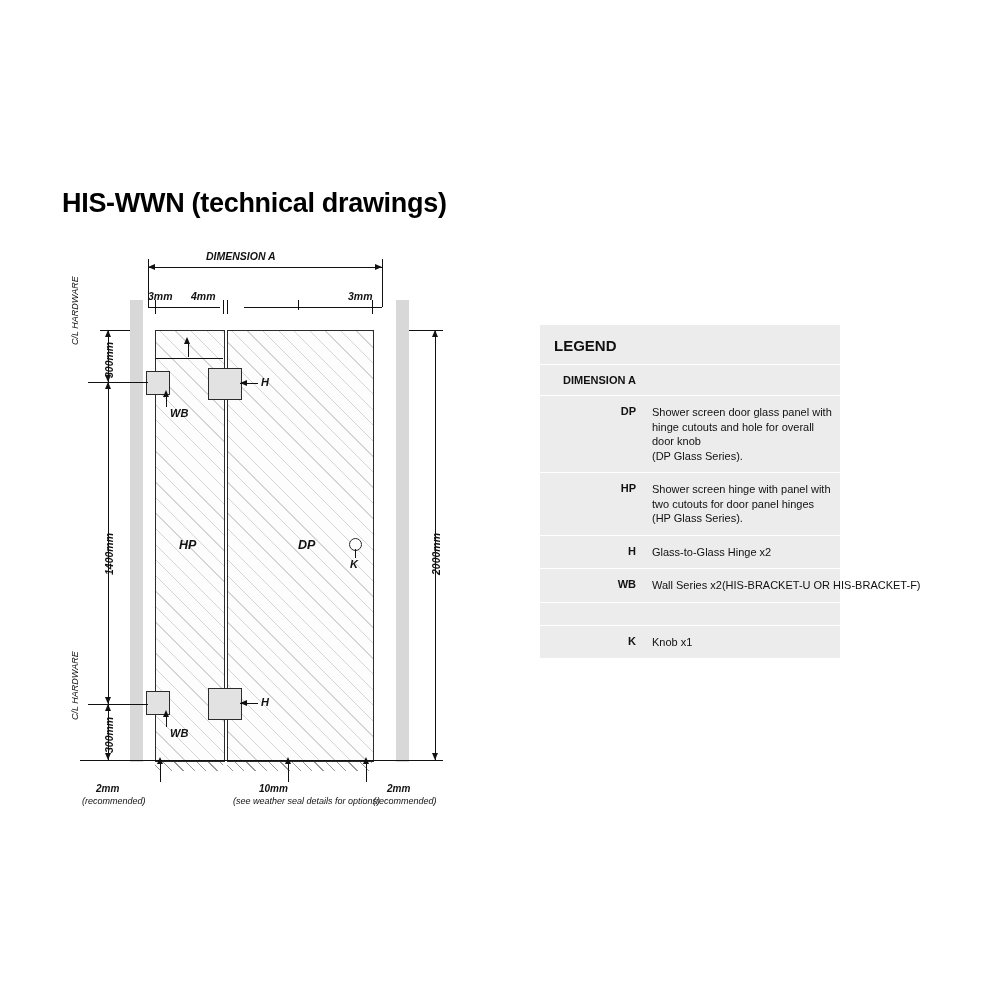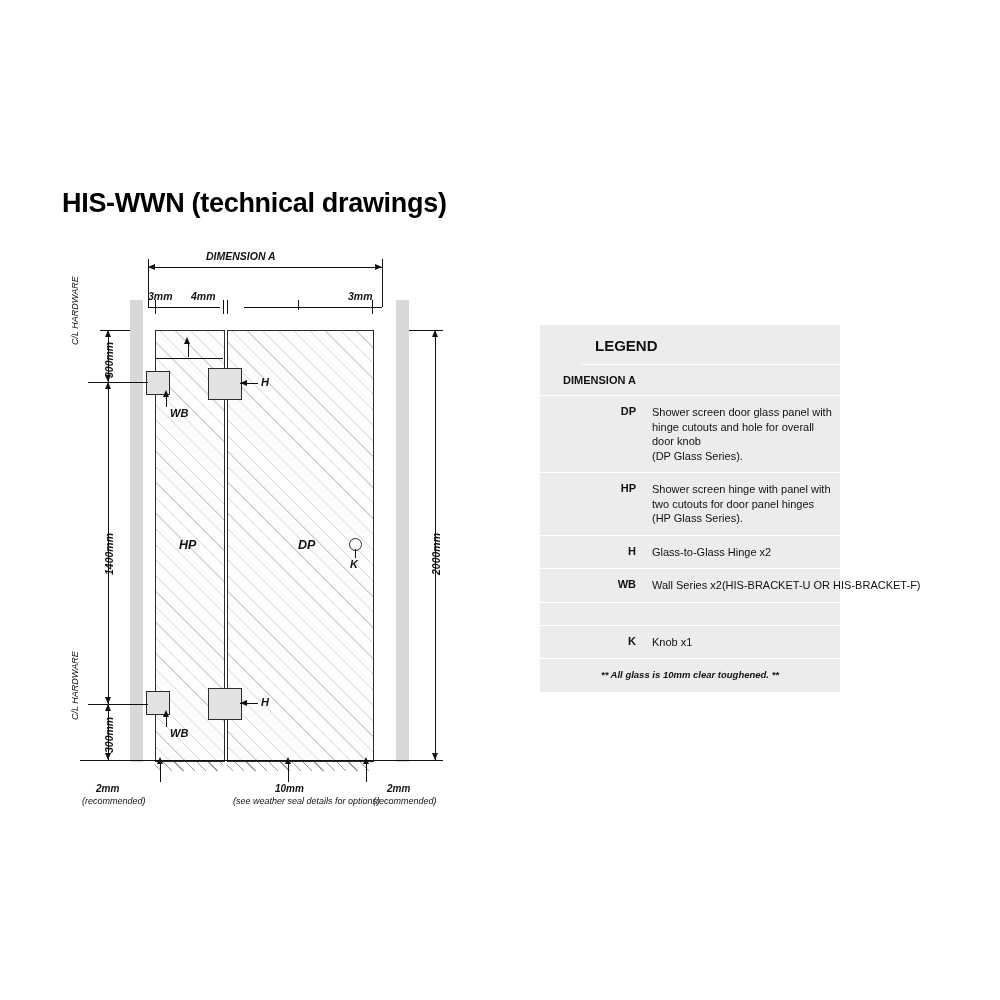--- a/index.html
+++ b/index.html
@@ -163,21 +163,20 @@
     left: 540px;
     top: 325px;
     width: 300px;
     background: #ececec;
   }
   #legend .legend-title {
     font-size: 15px;
     font-weight: bold;
     padding: 12px 16px 10px 14px;
     border-bottom: 1px solid #ffffff;
-    margin-left: 41px;
   }
   .legend-row {
     display: flex;
     align-items: flex-start;
     border-bottom: 1px solid #ffffff;
     min-height: 26px;
   }
   .legend-row .key {
     width: 104px;
     flex: 0 0 104px;
@@ -312,21 +311,21 @@
       <div></div>
     </div>
 
   <div class="dimline-v" style="left:100px; top:515px; height:22px;"></div>
   <div class="arrow arrow-u" style="left:96.5px; top:512px;"></div>
   <div class="smalltext bold" style="left:36px; top:538px;">2mm</div>
   <div class="smalltext" style="left:22px; top:551px;">(recommended)</div>
 
   <div class="dimline-v" style="left:228px; top:515px; height:22px;"></div>
   <div class="arrow arrow-u" style="left:224.5px; top:512px;"></div>
-  <div class="smalltext bold" style="left:199px; top:538px;margin-left:16px;">10mm</div>
+  <div class="smalltext bold" style="left:199px; top:538px;">10mm</div>
   <div class="smalltext" style="left:173px; top:551px;">(see weather seal
 details for options)</div>
 
   <div class="dimline-v" style="left:306px; top:515px; height:22px;"></div>
   <div class="arrow arrow-u" style="left:302.5px; top:512px;"></div>
   <div class="smalltext bold" style="left:327px; top:538px;">2mm</div>
   <div class="smalltext" style="left:313px; top:551px;">(recommended)</div>
 
 </div>
 
@@ -361,14 +360,13 @@
   <div class="legend-row spacer">
     <div class="key"></div>
     <div class="val"></div>
   </div>
 
   <div class="legend-row">
     <div class="key">K</div>
     <div class="val">Knob x1</div>
   </div>
 
-  <div class="footnote">** All glass is 10mm clear toughened. **</div>
 </div>
 
 </body></html>

